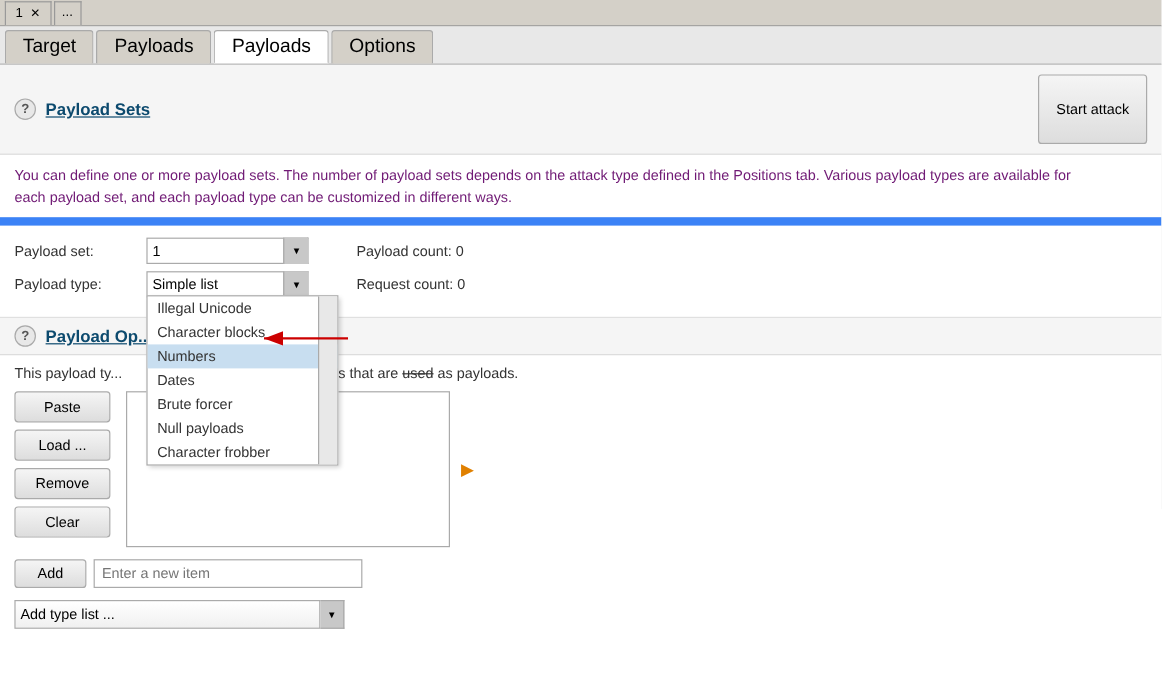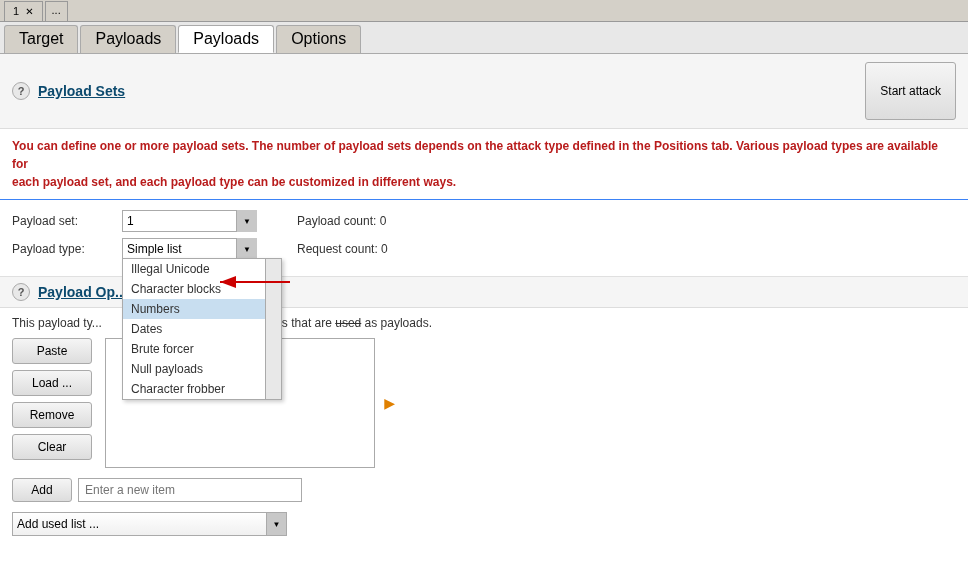--- a/index.html
+++ b/index.html
@@ -112,24 +112,23 @@
       border: 1px solid #aaa;
       border-radius: 3px;
       cursor: pointer;
       font-size: 12px;
     }
 
     
     .description {
       padding: 8px 12px;
       font-size: 12px;
-      color: #b91c1c;
+      color: #701a75;
       line-height: 1.5;
-      border-bottom: 1px solid #3b82f6;
-      font-weight: bold;
+      border-bottom: 7px solid #3b82f6;
     }
 
     
     .form-area {
       padding: 10px 12px;
       border-bottom: 1px solid #e0e0e0;
     }
     .form-row {
       display: flex;
       align-items: center;
@@ -431,21 +430,21 @@
     </div>
   </div>
 
   <div class="input-row" style="margin-top:4px;">
     <button class="add-btn">Add</button>
     <input class="new-item-input" type="text" placeholder="Enter a new item" style="">
   </div>
 
   <div class="add-from-list-row" style="margin-top:4px;">
     <div class="add-from-list-select">
-      <span>Add used list ...</span>
+      <span>Add type list ...</span>
     </div>
     <div class="add-from-list-btn">▼</div>
   </div>
 
   <div style="position:absolute; top:218px; left:215px; pointer-events:none; z-index:200;">
     <svg width="80" height="30" viewBox="0 0 80 30">
       <defs>
         <marker id="arrowhead" markerWidth="8" markerHeight="6" refX="8" refY="3" orient="auto">
           <polygon points="0 0, 8 3, 0 6" fill="#cc0000"></polygon>
         </marker>

